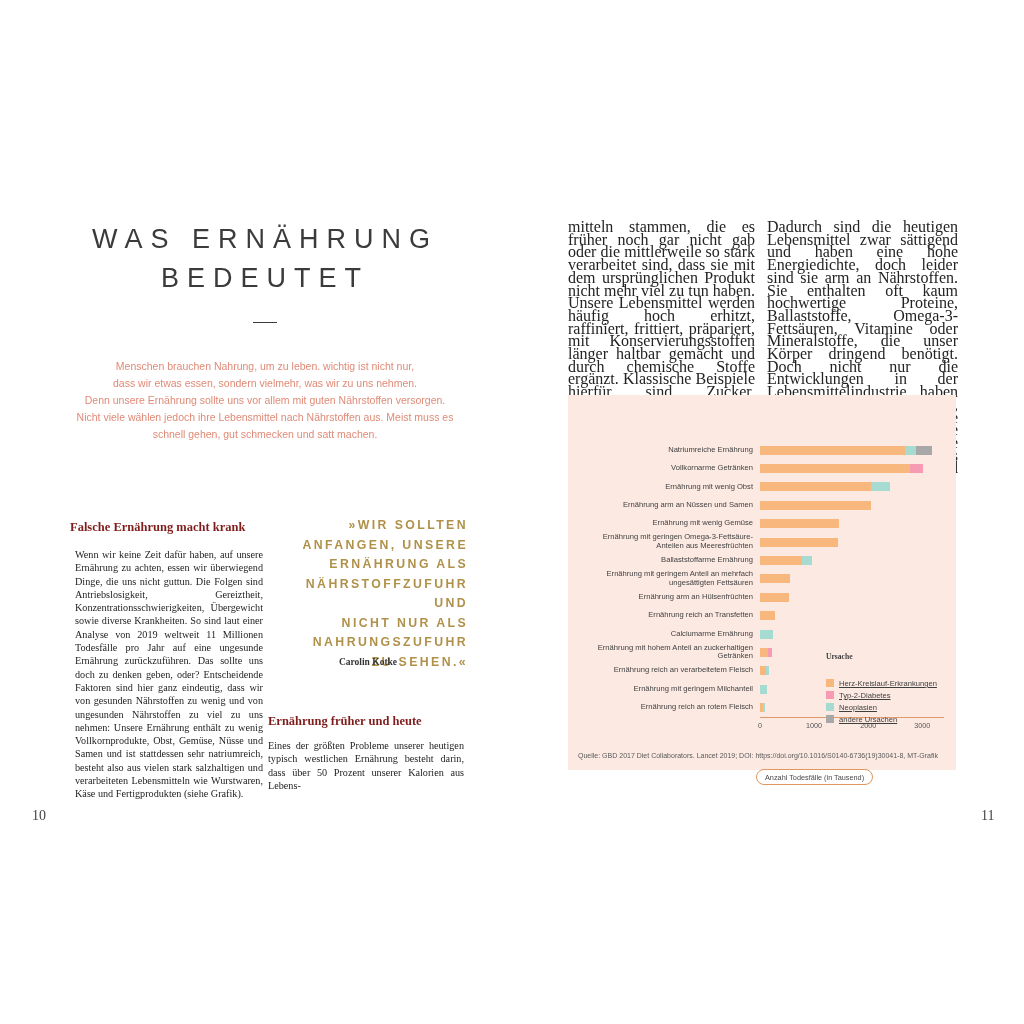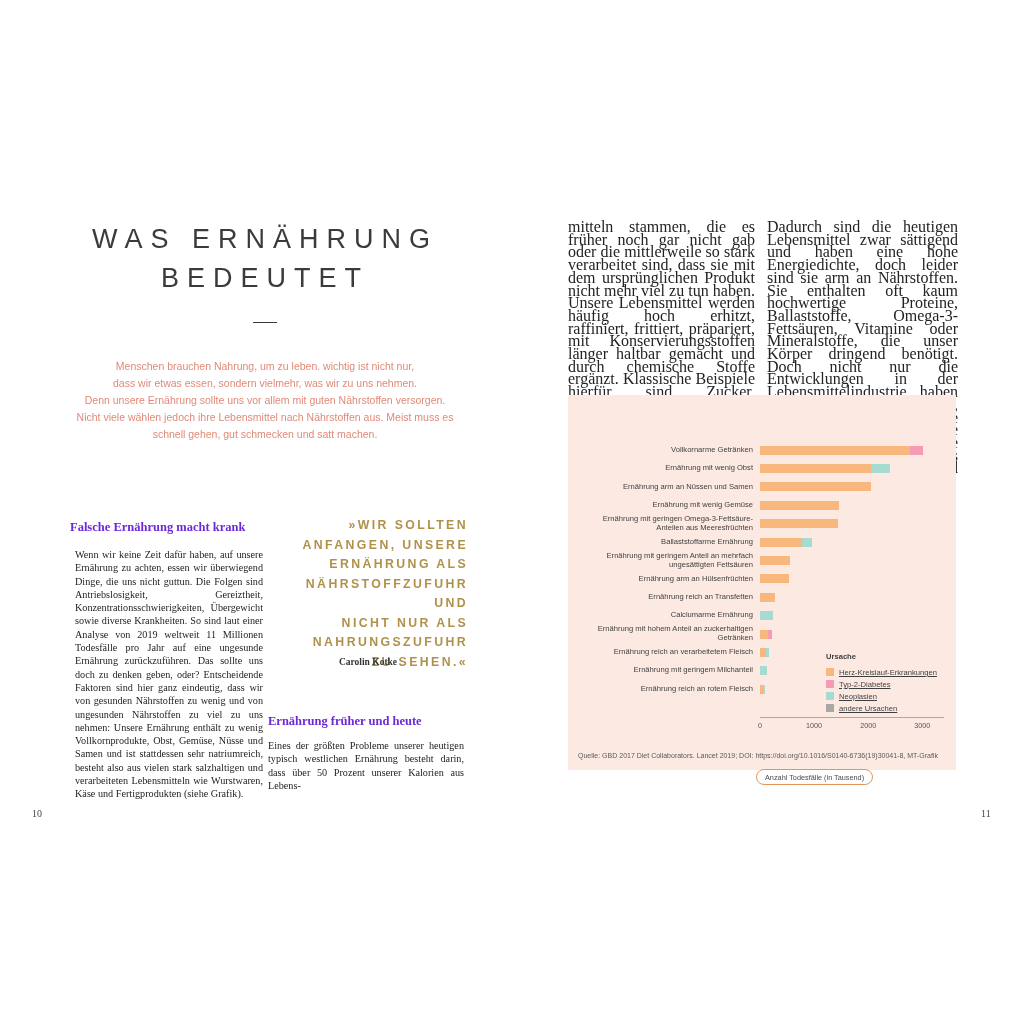--- a/index.html
+++ b/index.html
@@ -7,32 +7,32 @@
           font-family:"Liberation Serif",serif;color:#2b2b2b;}
 
   
   .page-title{position:absolute;left:70px;top:220px;width:390px;text-align:center;
     font-family:"Liberation Sans",sans-serif;font-weight:300;font-size:27px;line-height:39px;
     letter-spacing:8px;color:#3b3b3b;white-space:pre-line;}
   .title-divider{position:absolute;left:253px;top:322px;width:24px;border-top:1.6px solid #3b3b3b;}
   .intro{position:absolute;left:75px;top:358px;width:380px;text-align:center;
     font-family:"Liberation Sans",sans-serif;font-size:10.5px;line-height:17px;
     color:#e08a77;white-space:pre-line;}
-  .sec-heading{position:absolute;font-size:12.5px;font-weight:bold;line-height:15px;color:#6d28d9;}
+  .sec-heading{position:absolute;font-size:12.5px;font-weight:bold;line-height:15px;color:#7f1d1d;}
   .sec1-heading{left:70px;top:520px;width:180px;}
   .body-text{position:absolute;font-size:10.2px;line-height:13.3px;text-align:justify;color:#232323;}
   .sec1-body{left:75px;top:548px;width:188px;}
   .quote{position:absolute;left:268px;top:516px;width:200px;text-align:right;
     font-family:"Liberation Sans",sans-serif;font-size:12.3px;line-height:19.5px;
     letter-spacing:2.4px;color:#b0914a;font-weight:bold;white-space:pre-line;}
   .quote-attr{position:absolute;left:268px;top:657px;width:200px;text-align:center;
     font-size:9.5px;font-weight:bold;color:#333;}
   .sec2-heading{left:268px;top:714px;width:200px;}
   .sec2-body{left:268px;top:739px;width:196px;}
-  .page-num{position:absolute;font-size:10px;color:#444;}
+  .page-num{position:absolute;font-size:14px;color:#444;}
   .page-num-left{left:32px;top:808px;}
   .page-num-right{left:981px;top:808px;}
 
   
   .rcol{position:absolute;top:221px;font-size:16px;line-height:12.7px;text-align:justify;color:#232323;}
   .rcol1{left:568px;width:187px;}
   .rcol2{left:767px;width:191px;}
 
   
   .chart-panel{position:absolute;left:568px;top:395px;width:388px;height:375px;background:#fbe9e2;}
@@ -47,21 +47,21 @@
   .cseg{height:9px;flex-shrink:0;}
   .chart-axis{position:absolute;left:16px;width:360px;display:flex;}
   .axis-spacer{width:176px;}
   .axis-area{flex:1;position:relative;border-top:1px solid #e09a6e;height:46px;}
   .tick{position:absolute;top:3px;transform:translateX(-50%);
     font-family:"Liberation Sans",sans-serif;font-size:7.2px;color:#555;}
   .axis-label-pill{position:absolute;left:-4px;top:15px;border:1px solid #e0975f;border-radius:8px;
     padding:2.5px 8px;font-family:"Liberation Sans",sans-serif;font-size:7.3px;color:#4a4a4a;white-space:nowrap;margin-top:36px;}
   .legend{position:absolute;left:258px;top:257px;font-family:"Liberation Sans",sans-serif;
     font-size:7.6px;color:#3f3f3f;}
-  .legend-title{font-weight:bold;margin-bottom:7px;}
+  .legend-title{font-weight:bold;margin-bottom:18px;font-family:Liberation Serif, serif;}
   .litem{display:flex;align-items:flex-start;margin-bottom:3px;text-decoration:underline;}
   .lswatch{width:8px;height:8px;margin-right:5px;flex-shrink:0;}
   .chart-source{position:absolute;left:10px;top:357px;width:372px;
     font-family:"Liberation Sans",sans-serif;font-size:7px;color:#5a5a5a;white-space:nowrap;}
 </style>
 </head>
 <body>
 
 <div id="canvas">
 
@@ -89,20 +89,28 @@
   <div class="sec-heading sec2-heading">Ernährung früher und heute</div>
   <div class="body-text sec2-body">Eines der größten Probleme unserer heutigen typisch westlichen Ernährung besteht darin, dass über 50 Prozent unserer Kalorien aus Lebens-</div>
 
   <div class="page-num page-num-left">10</div>
 
   <div class="rcol rcol1">mitteln stammen, die es früher noch gar nicht gab oder die mittlerweile so stark verarbeitet sind, dass sie mit dem ursprünglichen Produkt nicht mehr viel zu tun haben.  Unsere Lebensmittel werden häufig hoch erhitzt, raffiniert, frittiert, präpariert, mit Konservierungsstoffen länger haltbar gemacht und durch chemische Stoffe ergänzt. Klassische Beispiele hierfür sind Zucker, Weißmehlprodukte und Dauerbackwaren, gehärtete pflanzliche Fette wie Margarine, außerdem Fast Food und diverse Konserven.</div>
   <div class="rcol rcol2">Dadurch sind die heutigen Lebensmittel zwar sättigend und haben eine hohe Energiedichte, doch leider sind sie arm an Nährstoffen. Sie enthalten oft kaum hochwertige Proteine, Ballaststoffe, Omega-3-Fettsäuren, Vitamine oder Mineralstoffe, die unser Körper dringend benötigt. Doch nicht nur die Entwicklungen in der Lebensmittelindustrie haben unser Essverhalten verändert, sondern auch die Marketingkampagnen, die unseren Appetit auf Dinge lenken, die alles andere als gesund sind. Es wird wesentlich</div>
 
   <div class="chart-panel">
     <div class="chart-rows">
+        <div class="crow">
+          <div class="clabel">Natriumreiche Ernährung</div>
+          <div class="ctrack">
+            <div class="cseg" style="width: 78.8235%; background: rgb(247, 183, 125);"></div>
+            <div class="cseg" style="width: 6.17647%; background: rgb(166, 219, 210);"></div>
+            <div class="cseg" style="width: 8.52941%; background: rgb(168, 168, 168);"></div>
+          </div>
+        </div>
         <div class="crow">
           <div class="clabel">Vollkornarme Getränken</div>
           <div class="ctrack">
             <div class="cseg" style="width: 81.7647%; background: rgb(247, 183, 125);"></div>
             <div class="cseg" style="width: 6.76471%; background: rgb(247, 154, 180);"></div>
           </div>
         </div>
         <div class="crow">
           <div class="clabel">Ernährung mit wenig Obst</div>
           <div class="ctrack">

